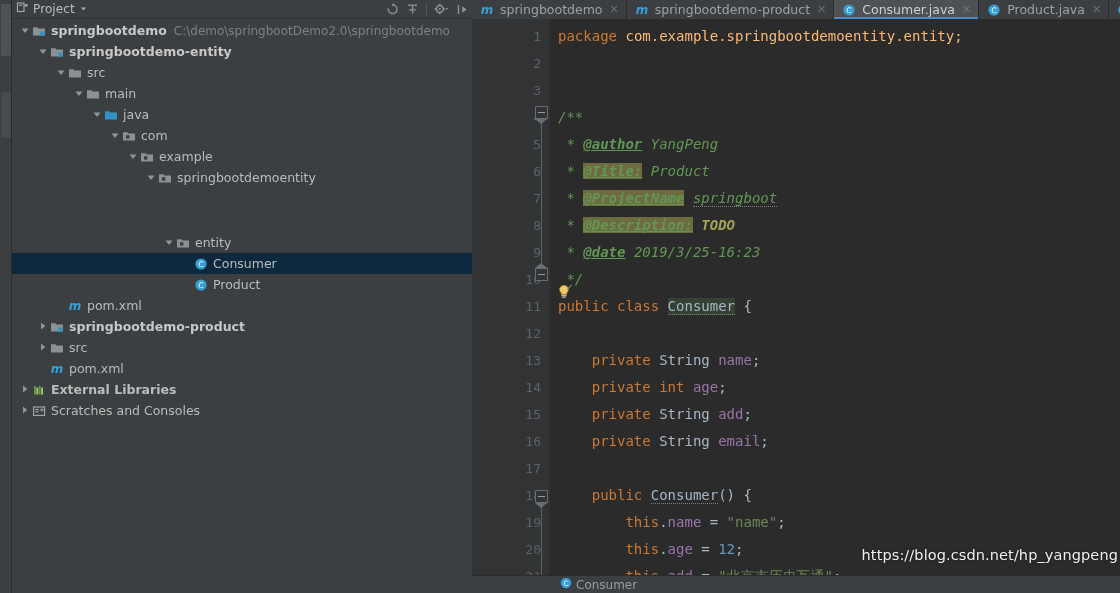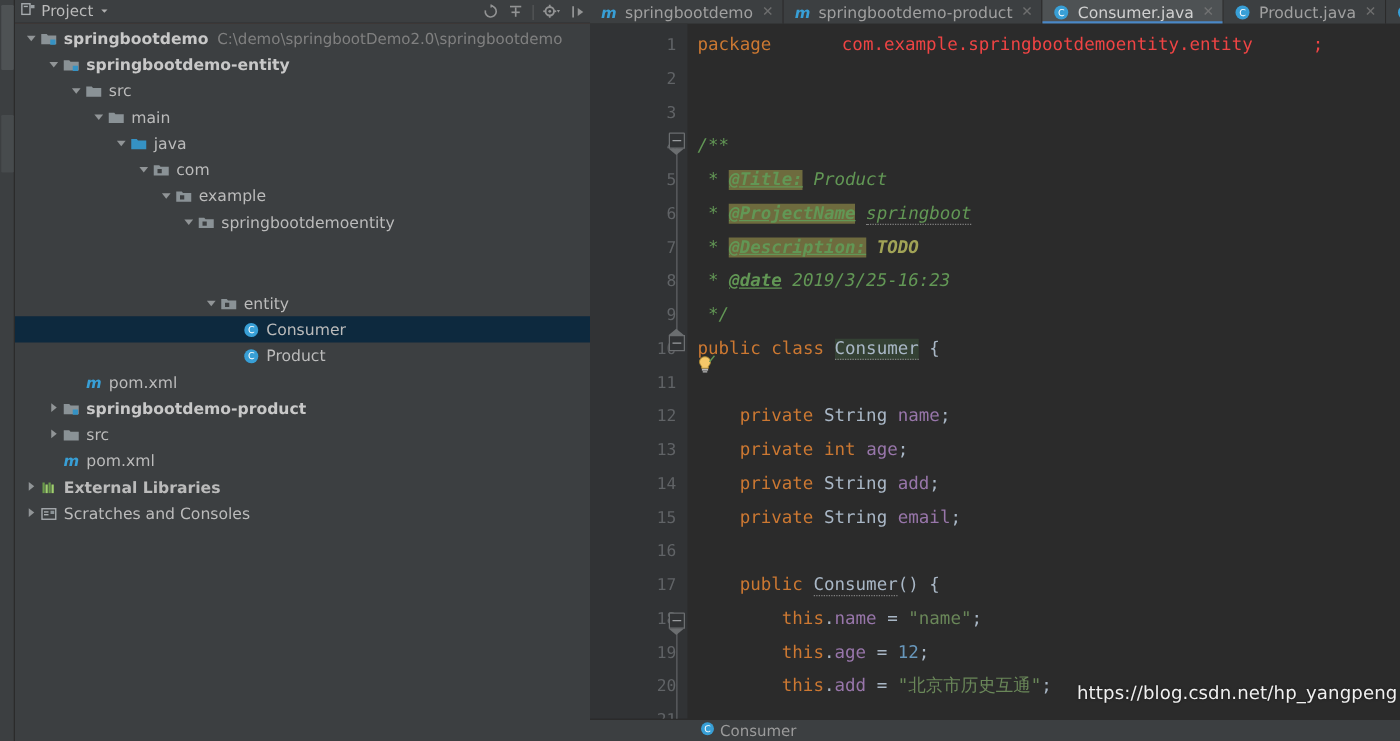--- a/index.html
+++ b/index.html
@@ -120,21 +120,21 @@
 
   .code {
     flex:1; position:relative; padding-top:4px; overflow:hidden;
     font-family:"DejaVu Sans Mono","Liberation Mono",monospace;
     font-size:14px;
   }
   .cl { height:27px; line-height:27px; white-space:pre; padding-left:8px; }
 
   
   .kw   { color:#cc7832; }
-  .pkg  { color:#ef4444;margin-left:48px; }
+  .pkg  { color:#fdba74; }
   .str  { color:#6a8759; }
   .num  { color:#6897bb; }
   .fld  { color:#9876aa; }
   .typ  { color:#a9b7c6; }
   .cmt  { color:#629755; font-style:italic; }
   .tag  { color:#629755; font-style:italic; font-weight:bold;
           text-decoration:underline; }
   .tag.unk { background:#6e6b3e; }
   .todo { color:#a1a356; font-style:italic; font-weight:bold;margin-top:40px; }
   .cname{ color:#a9b7c6; background:#344134; }
@@ -542,20 +542,21 @@
                      C12.4 3.3 10.7 1.4 8 1.4 Z" fill="#f5c86a" stroke="#b08c30" stroke-width=".7"></path>
             <rect x="5.5" y="11" width="5" height="1.5" fill="#b9b9b9"></rect>
             <rect x="6.2" y="12.8" width="3.6" height="1.3" fill="#9a9a9a"></rect>
             <path d="M11.6 5.5 L15.6 0.6" stroke="#629755" stroke-width="1.2" fill="none"></path>
           </svg>
         </div>
       <div class="cl"><span class="kw">package</span> <span class="pkg">com.example.springbootdemoentity.entity</span><span class="pkg">;</span></div>
           <div class="cl">&nbsp;</div>
           <div class="cl">&nbsp;</div>
           <div class="cl"><span class="cmt">/**</span></div>
+          <div class="cl"><span class="cmt"> * </span><span class="tag">@author</span><span class="cmt"> YangPeng</span></div>
           <div class="cl"><span class="cmt"> * </span><span class="tag unk">@Title:</span><span class="cmt"> Product</span></div>
           <div class="cl"><span class="cmt"> * </span><span class="tag unk">@ProjectName</span><span class="cmt"> </span><span class="cmt sq">springboot</span></div>
           <div class="cl"><span class="cmt"> * </span><span class="tag unk">@Description:</span><span class="cmt"> </span><span class="todo">TODO</span></div>
           <div class="cl"><span class="cmt"> * </span><span class="tag">@date</span><span class="cmt"> 2019/3/25-16:23</span></div>
           <div class="cl"><span class="cmt"> */</span></div>
           <div class="cl"><span class="kw">public</span> <span class="kw">class</span> <span class="cname sq">Consumer</span> <span class="typ">{</span></div>
           <div class="cl">&nbsp;</div>
           <div class="cl">    <span class="kw">private</span> <span class="typ">String</span> <span class="fld">name</span><span class="typ">;</span></div>
           <div class="cl">    <span class="kw">private</span> <span class="kw">int</span> <span class="fld">age</span><span class="typ">;</span></div>
           <div class="cl">    <span class="kw">private</span> <span class="typ">String</span> <span class="fld">add</span><span class="typ">;</span></div>

